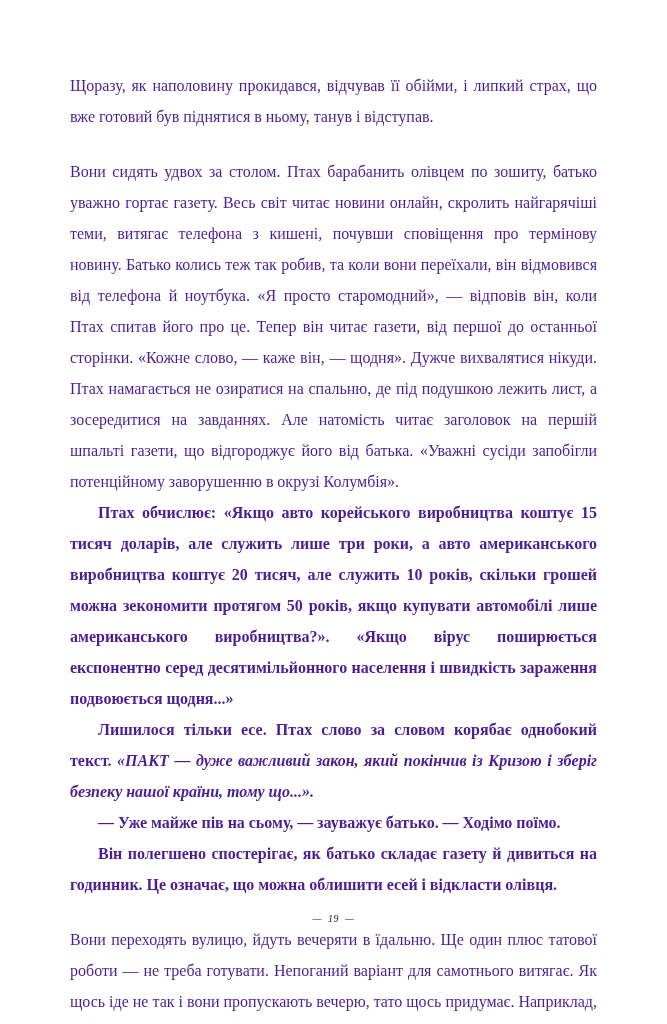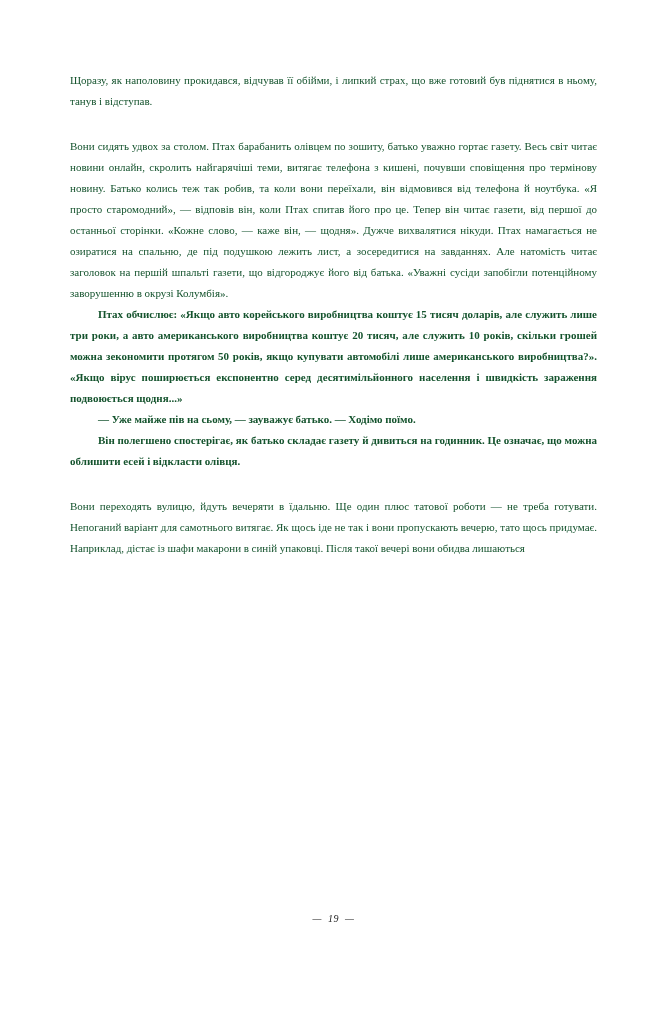--- a/index.html
+++ b/index.html
@@ -19,23 +19,23 @@
   }
   .text-block {
     position: absolute;
     left: 70px;
     top: 70px;
     width: 527px;
   }
   p.para {
     margin: 0;
     font-family: "Liberation Serif", "DejaVu Serif", serif;
-    font-size: 11px;
-    line-height: 21px;
-    color: #14532d;
+    font-size: 16px;
+    line-height: 31px;
+    color: #4c1d95;
     text-align: justify;
     text-justify: inter-word;
     hyphens: manual;
     -webkit-hyphens: manual;
     word-spacing: -0.1px;
   }
   
   p.block-start {
     text-indent: 0;
   }
@@ -77,20 +77,21 @@
 
     <p class="para block-start">Щоразу, як наполовину прокидався, відчував її обійми, і липкий страх, що вже готовий був піднятися в ньому, танув і відступав.</p>
 
     <div class="gap"></div>
 
     <p class="para block-start">Вони сидять удвох за столом. Птах барабанить олівцем по зошиту, батько уважно гортає газету. Весь світ читає новини онлайн, скролить найгарячіші теми, витягає телефона з кишені, почувши сповіщення про термінову новину. Батько колись теж так робив, та коли вони переїхали, він відмовився від телефона й ноутбука. «Я просто старомодний», — відповів він, коли Птах спитав його про це. Тепер він читає газети, від першої до останньої сторінки. «Кожне слово, — каже він, — щодня». Дужче вихвалятися нікуди. Птах намагається не озиратися на спальню, де під подушкою лежить лист, а зосередитися на завданнях. Але натомість читає заголовок на першій шпальті газети, що відгороджує його від батька. «Уважні сусіди запобігли потенційному заворушенню в окрузі Колумбія».</p>
 
     <p class="para indented">Птах обчислює: «Якщо авто корейського виробництва коштує 15 тисяч доларів, але служить лише три роки, а авто американського виробництва коштує 20 тисяч, але служить 10 років, скільки грошей можна зекономити протягом 50 років, якщо купувати автомобілі лише американського виробництва?». «Якщо вірус поширюється експонентно серед десятимільйонного населення і швидкість зараження подвоюється щодня...»</p>
 
 
+    <p class="para indented"><span>Лишилося тільки есе. Птах слово за словом корябає однобокий текст. </span><em class="italic-quote">«ПАКТ — дуже важливий закон, який покінчив із Кризою і зберіг безпеку нашої країни, тому що...».</em><span></span></p>
 
     <p class="para indented">— Уже майже пів на сьому, — зауважує батько. — Ходімо поїмо.</p>
 
     <p class="para indented">Він полегшено спостерігає, як батько складає газету й дивиться на годинник. Це означає, що можна облишити есей і відкласти олівця.</p>
 
     <div class="gap"></div>
 
     <p class="para block-start">Вони переходять вулицю, йдуть вечеряти в їдальню. Ще один плюс татової роботи — не треба готувати. Непоганий варіант для самотнього витягає. Як щось іде не так і вони пропускають вечерю, тато щось придумає. Наприклад, дістає із шафи макарони в синій упаковці. Після такої вечері вони обидва лишаються</p>
 
   </div>

